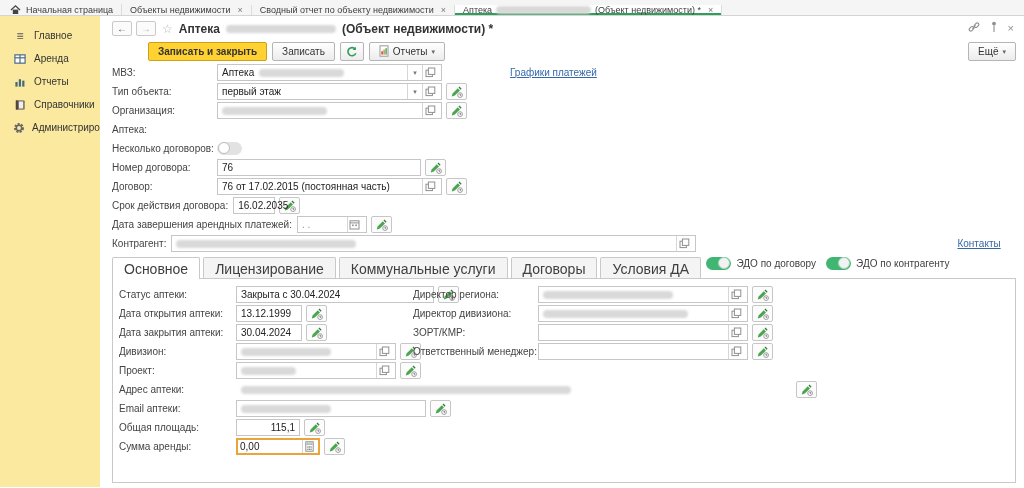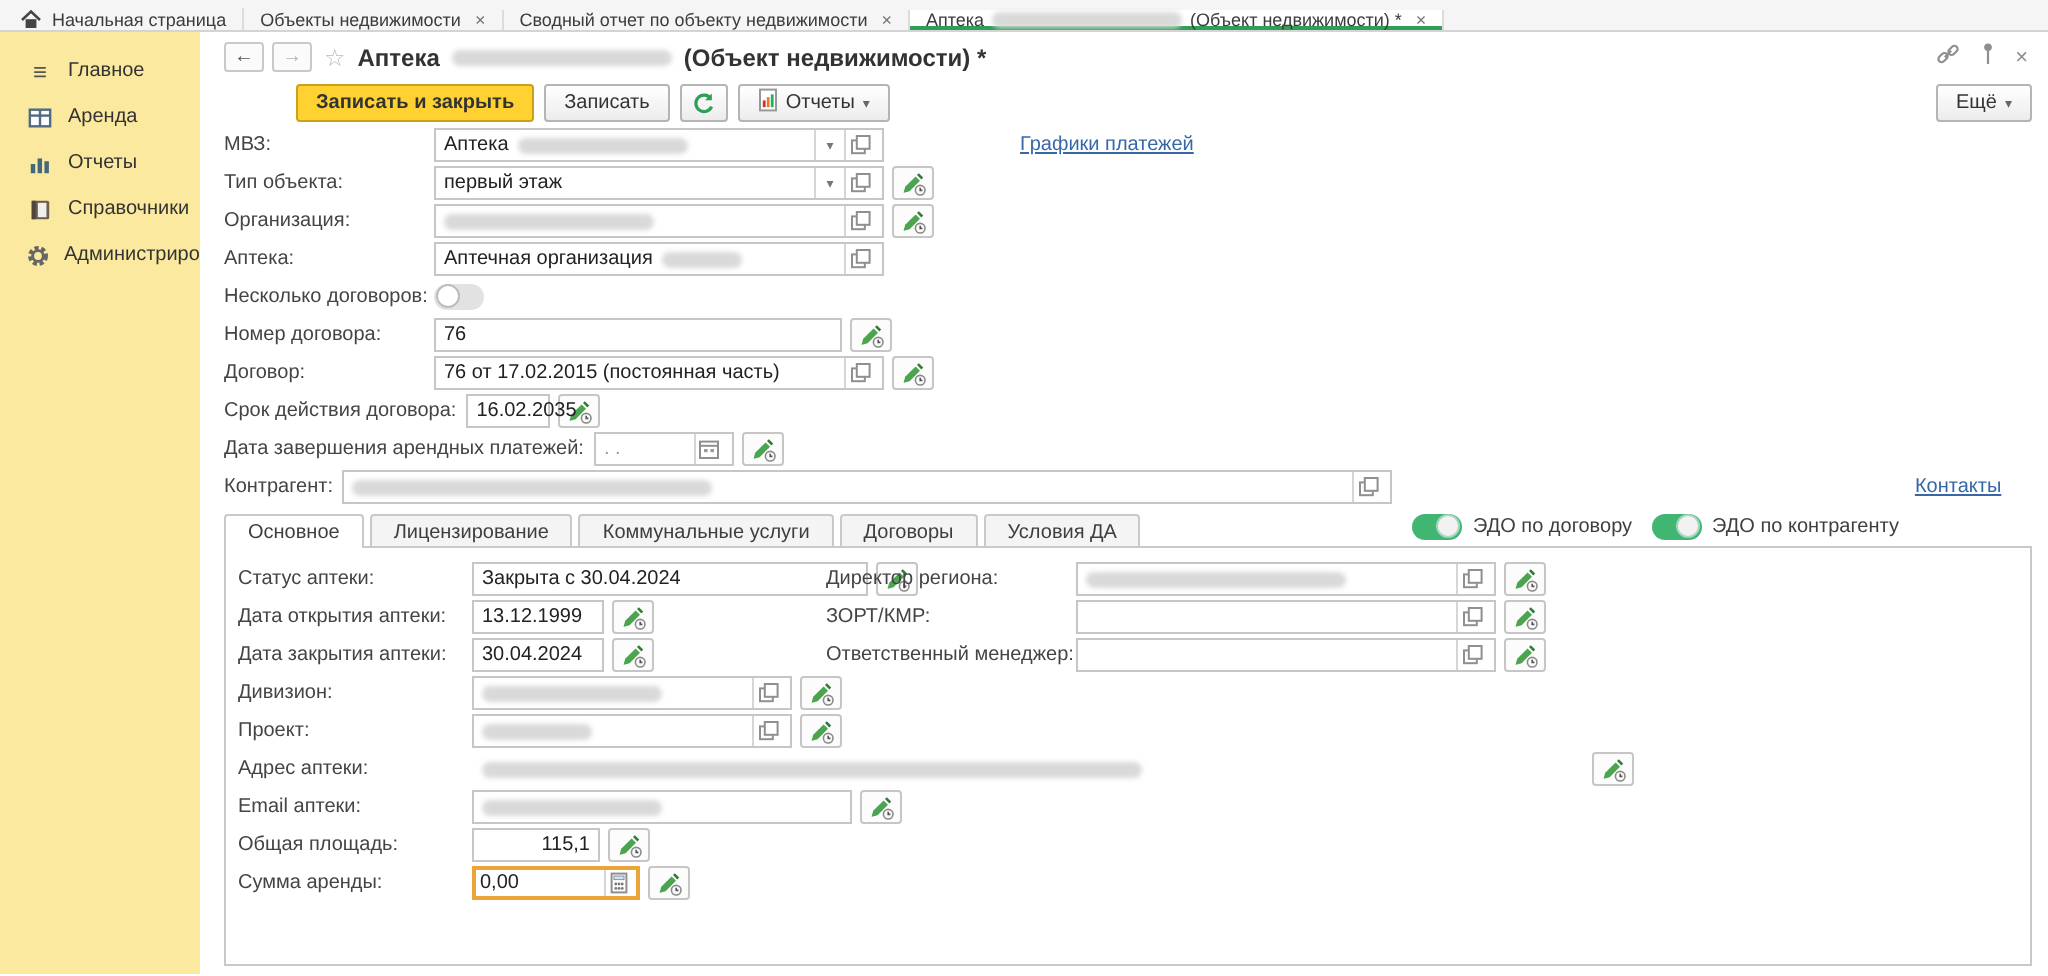--- a/index.html
+++ b/index.html
@@ -67,21 +67,21 @@
   .switch { width:25px; height:13px; border-radius:7px; background:#e2e2e2; position:relative;
     display:inline-block; flex-shrink:0; }
   .switch .knob { position:absolute; top:0; left:1px; width:12px; height:12px; border-radius:50%;
     background:#fff; border:1px solid #bdbdbd; }
   .switch.on { background:#41b673; }
   .switch.on .knob { left:auto; right:1px; background:#f2f2f2; border-color:#a7d6bc; }
   .tglrow { display:flex; align-items:center; gap:5px; margin-left:10px;margin-top:40px; }
 
   
   .tabs { display:flex; margin-top:2px; flex-shrink:0; }
-  .tab { font-size:10px; padding:3px 11px 2px; border:1px solid #c9c9c9; border-bottom:none;
+  .tab { font-size:14px; padding:3px 11px 2px; border:1px solid #c9c9c9; border-bottom:none;
     background:#f4f4f4; margin-right:3px; border-radius:2px 2px 0 0; position:relative; top:1px; color:#3e3e3e; }
   .tab.active { background:#fff; z-index:2; }
   .panel { border:1px solid #c9c9c9; flex:1; position:relative; padding:7px 6px 16px 6px; background:#fff; }
   .rcol { position:absolute; left:300px; top:7px; }
 </style>
 </head>
 <body>
 
 <div class="wintabs">
   <div class="wtab">
@@ -275,32 +275,20 @@
             <path d="M1.8 10.2 L2.6 7.4 L7.8 2.2 L10 4.4 L4.8 9.6 L2 10.4 Z" fill="#4aa54e"></path>
             <path d="M8.5 1.5 L9.4 0.6 L11.6 2.8 L10.7 3.7 Z" fill="#2e7d32"></path>
             <circle cx="10.1" cy="9.1" r="2.4" fill="#fafafa" stroke="#8a8a8a" stroke-width="0.8"></circle>
             <path d="M10.1 7.9 L10.1 9.2 L11.2 9.2" fill="none" stroke="#555" stroke-width="0.8"></path>
           </svg>
       </button>
     </div>
 
     <div class="row">
       <span class="flabel lw1">Аптека:</span>
-      <div class="input" style="width:225px">
-        <span class="ival">Аптечная организация</span>
-        <span class="redact" style="width:40px;margin-left:5px"></span>
-        <span class="tail">
-          <span class="seg">
-            <svg width="11" height="11" viewBox="0 0 11 11">
-                <rect x="1" y="3.2" width="6.4" height="6.4" fill="#fff" stroke="#8f8f8f"></rect>
-                <rect x="3.4" y="1" width="6.4" height="6.4" fill="#fff" stroke="#8f8f8f"></rect>
-              </svg>
-          </span>
-        </span>
-      </div>
     </div>
 
     <div class="row">
       <span class="flabel lw1">Несколько договоров:</span>
       <span class="switch">
           <span class="knob"></span>
         </span>
     </div>
 
     <div class="row">
@@ -601,20 +589,42 @@
           <button class="pbtn">
             <svg width="13" height="12" viewBox="0 0 13 12">
                 <path d="M1.8 10.2 L2.6 7.4 L7.8 2.2 L10 4.4 L4.8 9.6 L2 10.4 Z" fill="#4aa54e"></path>
                 <path d="M8.5 1.5 L9.4 0.6 L11.6 2.8 L10.7 3.7 Z" fill="#2e7d32"></path>
                 <circle cx="10.1" cy="9.1" r="2.4" fill="#fafafa" stroke="#8a8a8a" stroke-width="0.8"></circle>
                 <path d="M10.1 7.9 L10.1 9.2 L11.2 9.2" fill="none" stroke="#555" stroke-width="0.8"></path>
               </svg>
           </button>
         </div>
         <div class="row">
+          <span class="flabel lw3">Директор дивизиона:</span>
+          <div class="input" style="width:210px">
+            <span class="redact" style="width:145px"></span>
+            <span class="tail">
+              <span class="seg">
+                <svg width="11" height="11" viewBox="0 0 11 11">
+                    <rect x="1" y="3.2" width="6.4" height="6.4" fill="#fff" stroke="#8f8f8f"></rect>
+                    <rect x="3.4" y="1" width="6.4" height="6.4" fill="#fff" stroke="#8f8f8f"></rect>
+                  </svg>
+              </span>
+            </span>
+          </div>
+          <button class="pbtn">
+            <svg width="13" height="12" viewBox="0 0 13 12">
+                <path d="M1.8 10.2 L2.6 7.4 L7.8 2.2 L10 4.4 L4.8 9.6 L2 10.4 Z" fill="#4aa54e"></path>
+                <path d="M8.5 1.5 L9.4 0.6 L11.6 2.8 L10.7 3.7 Z" fill="#2e7d32"></path>
+                <circle cx="10.1" cy="9.1" r="2.4" fill="#fafafa" stroke="#8a8a8a" stroke-width="0.8"></circle>
+                <path d="M10.1 7.9 L10.1 9.2 L11.2 9.2" fill="none" stroke="#555" stroke-width="0.8"></path>
+              </svg>
+          </button>
+        </div>
+        <div class="row">
           <span class="flabel lw3">ЗОРТ/КМР:</span>
           <div class="input" style="width:210px">
             <span class="tail">
               <span class="seg">
                 <svg width="11" height="11" viewBox="0 0 11 11">
                     <rect x="1" y="3.2" width="6.4" height="6.4" fill="#fff" stroke="#8f8f8f"></rect>
                     <rect x="3.4" y="1" width="6.4" height="6.4" fill="#fff" stroke="#8f8f8f"></rect>
                   </svg>
               </span>
             </span>

